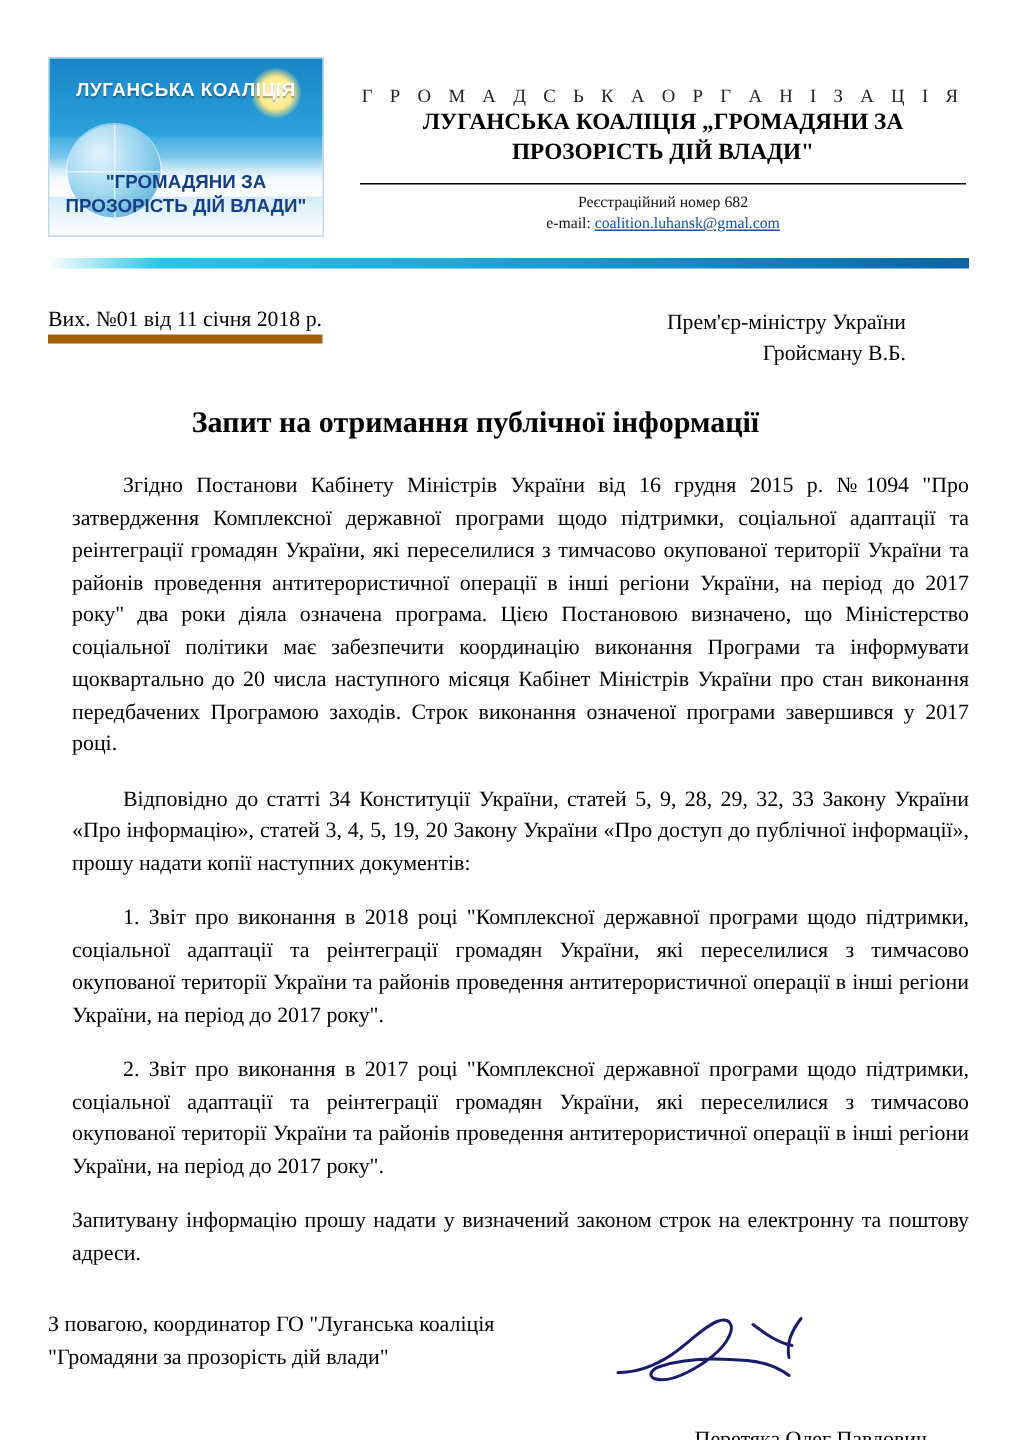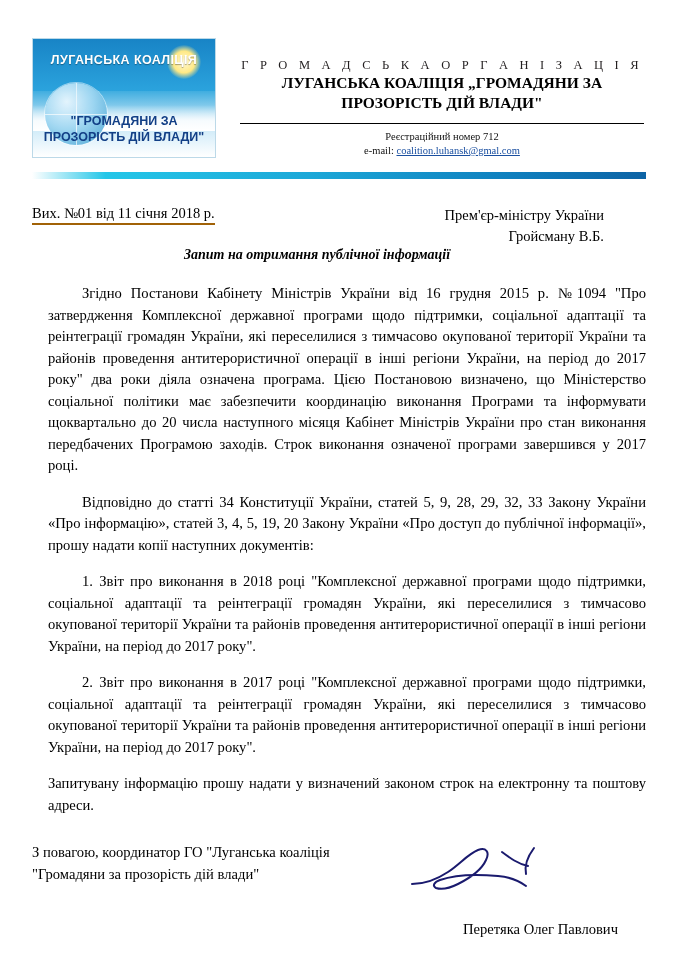--- a/index.html
+++ b/index.html
@@ -19,21 +19,21 @@
     width: 678px;
     height: 960px;
     position: relative;
     box-sizing: border-box;
     padding: 0 32px;
   }
 
   
   .letterhead {
     display: flex;
-    align-items: flex-end;
+    align-items: center;
     padding-top: 38px;
   }
   .logo {
     width: 182px;
     height: 118px;
     flex: 0 0 182px;
     position: relative;
     overflow: hidden;
     background: linear-gradient(#1d9ad6 0%, #2aa4dc 40%, #bfe4f6 68%, #ffffff 100%);
     border: 1px solid #bcd9e8;
@@ -145,34 +145,34 @@
 
   
   .refline {
     display: flex;
     justify-content: space-between;
     align-items: flex-start;
     margin-top: 26px;
     font-size: 14.5px;
   }
   .ref-left {
-    border-bottom: 2px solid #a16207;
+    border-bottom: 6px solid #a16207;
     padding-bottom: 1px;
   }
   .ref-right {
     text-align: right;
     line-height: 21px;
     padding-right: 42px;
   }
 
   .doc-title {
-    text-align: center;
-    font-weight: bold;
-    font-style: italic;
-    font-size: 14px;
+    margin-top: 24px;
+    text-align: center;
+    font-weight: bold;
+    font-size: 20px;
     padding-right: 44px;
   }
 
   
   .body-text {
     margin-top: 20px;
     font-size: 14.6px;
     line-height: 21.5px;
     text-align: justify;
   }
@@ -218,21 +218,21 @@
       <div class="wave"></div>
       <div class="globe"></div>
       <div class="title-top">ЛУГАНСЬКА КОАЛІЦІЯ</div>
       <div class="title-bottom">"ГРОМАДЯНИ ЗА ПРОЗОРІСТЬ ДІЙ ВЛАДИ"</div>
     </div>
 
     <div class="head-text">
       <div class="org-kicker">Г Р О М А Д С Ь К А   О Р Г А Н І З А Ц І Я</div>
       <div class="org-name">ЛУГАНСЬКА КОАЛІЦІЯ „ГРОМАДЯНИ ЗА ПРОЗОРІСТЬ ДІЙ ВЛАДИ"</div>
       <div class="head-rule"></div>
-      <div class="reg-line">Реєстраційний номер 712</div>
+      <div class="reg-line">Реєстраційний номер 682</div>
       <div class="reg-line">
         <span>e-mail:</span>
         <a href="#">coalition.luhansk@gmal.com</a>
       </div>
     </div>
   </div>
 
   <div class="gradient-bar"></div>
 
   <div class="refline">

